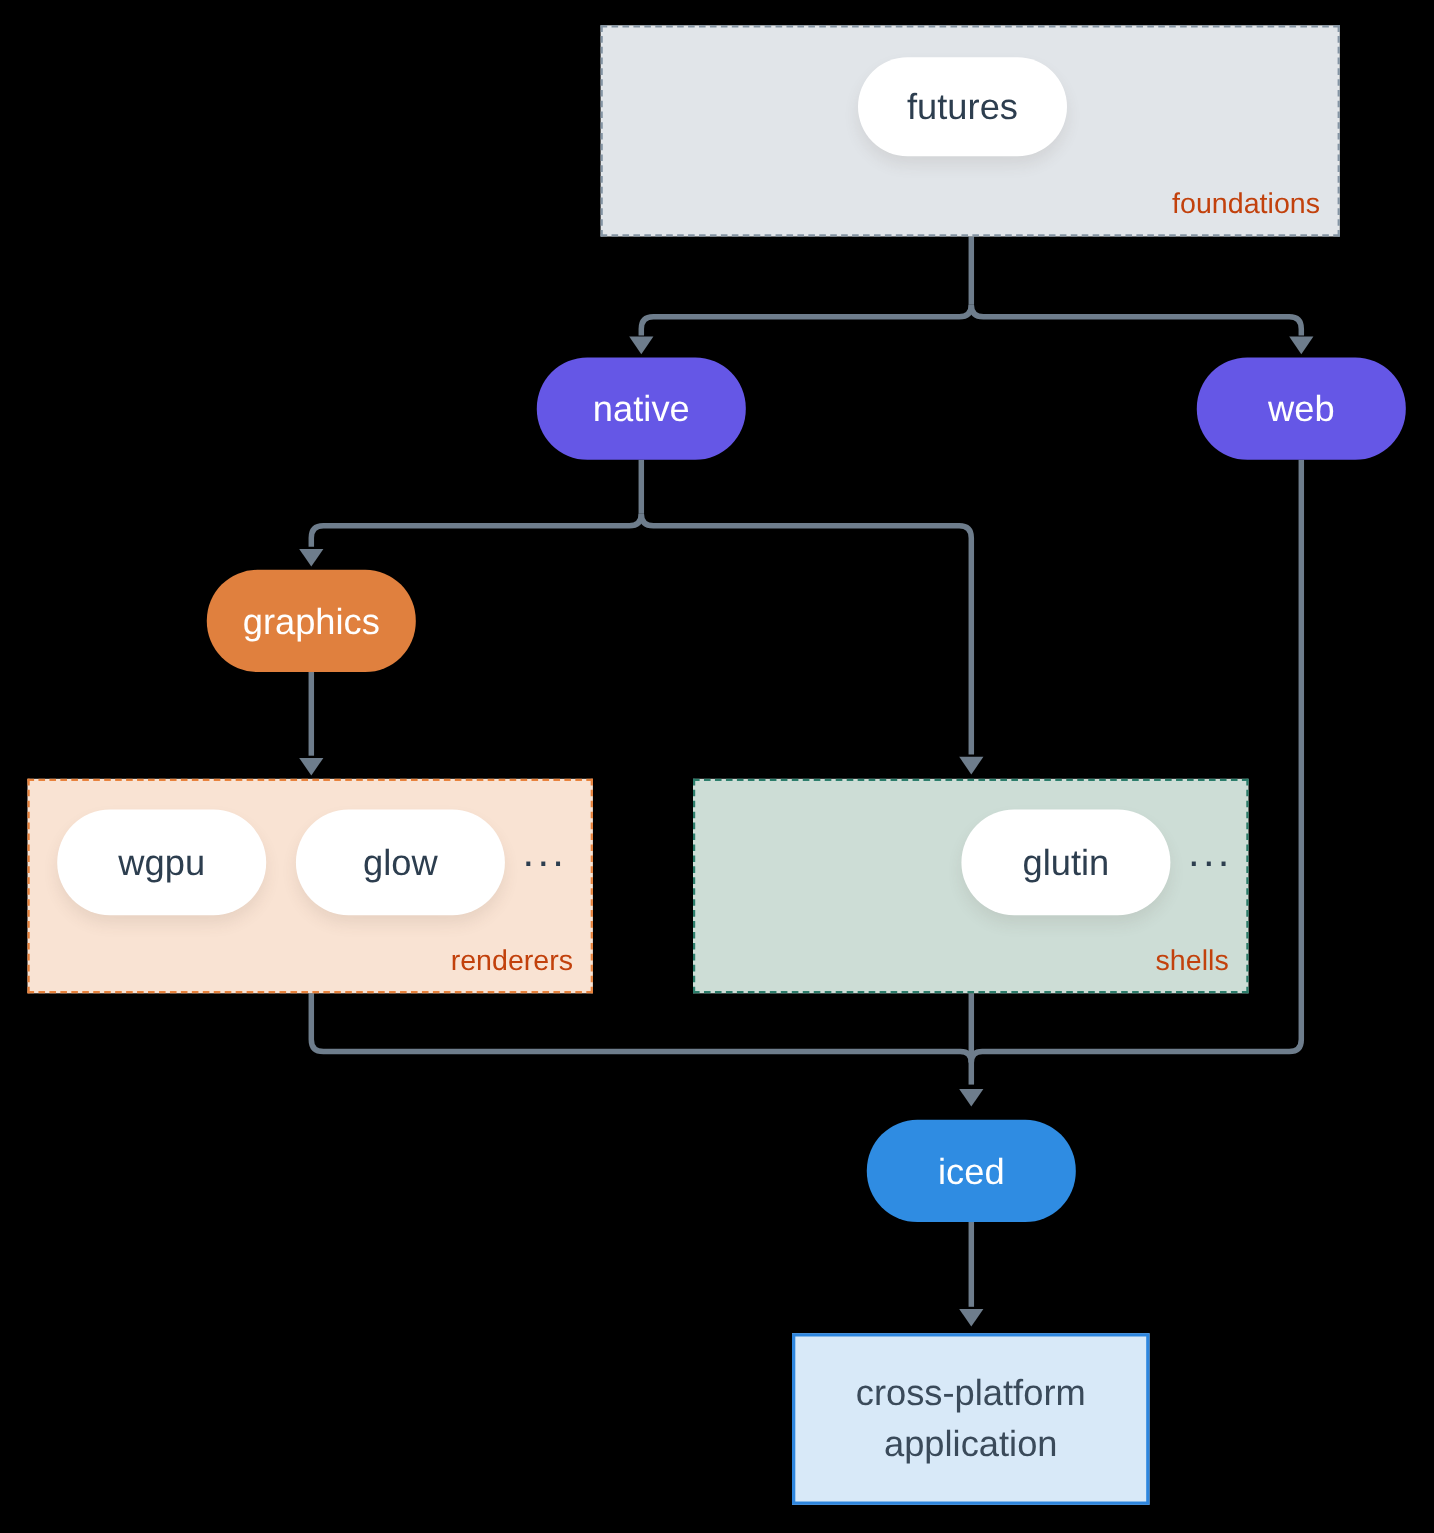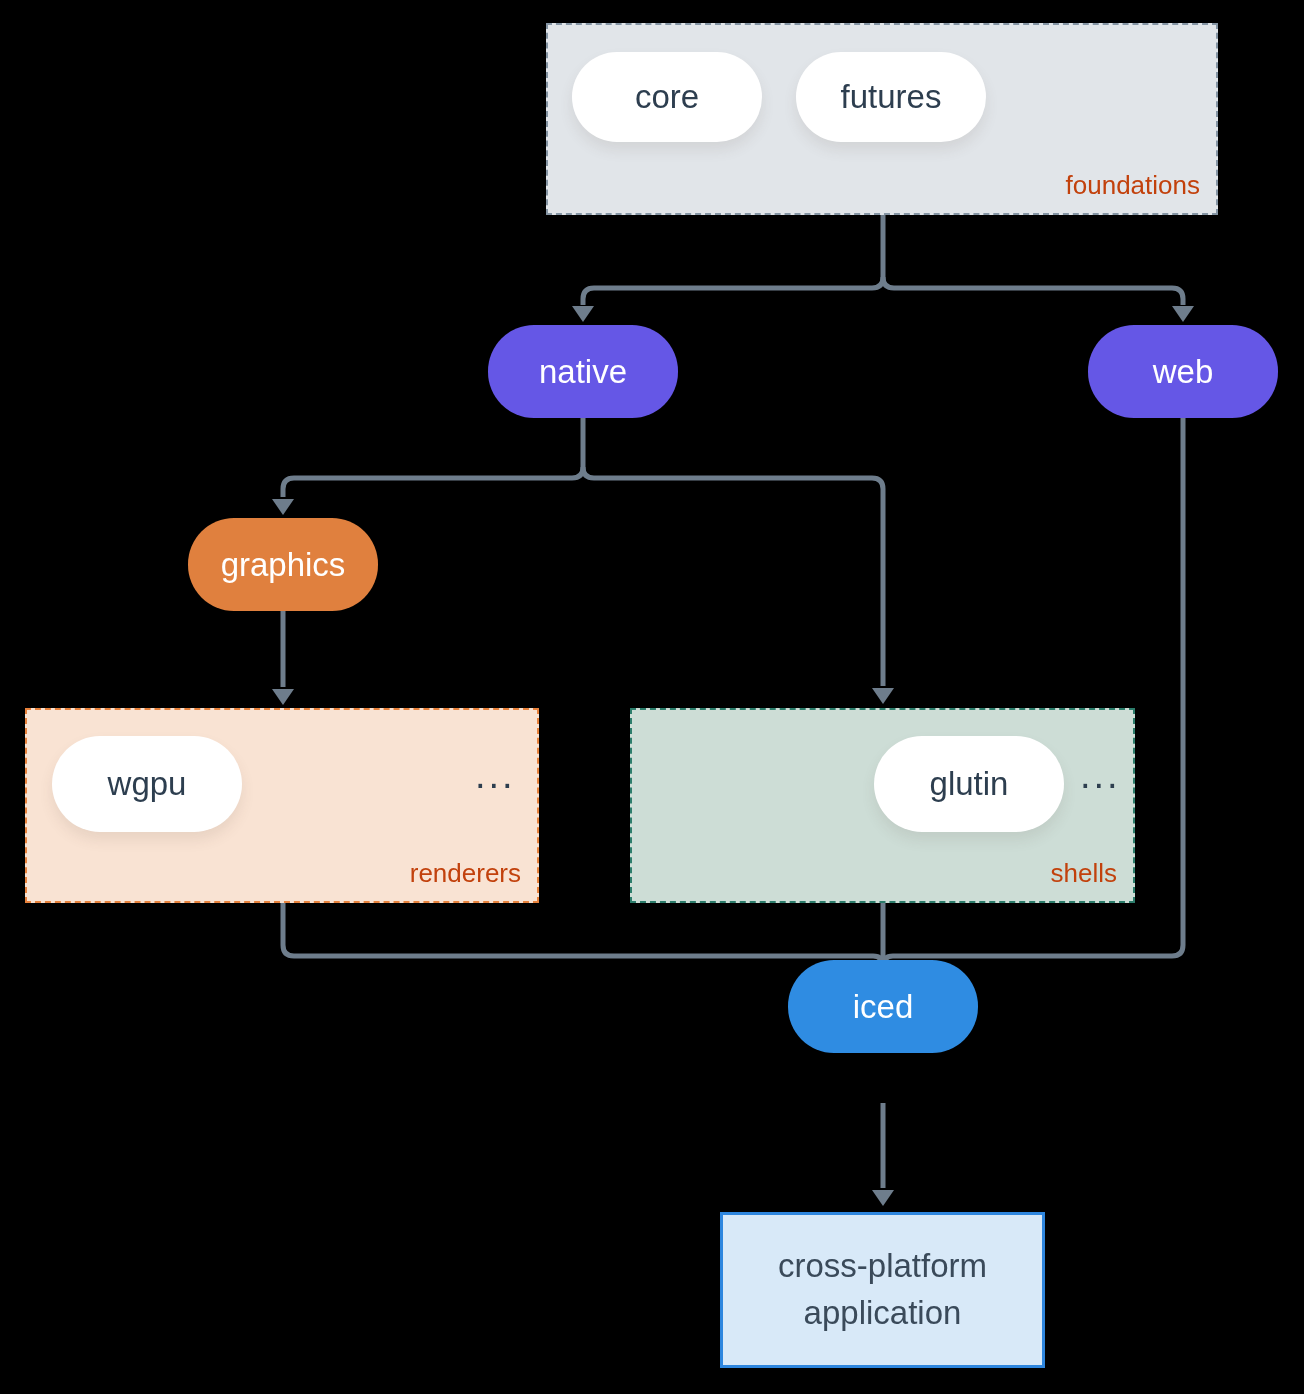--- a/index.html
+++ b/index.html
@@ -87,21 +87,21 @@
     border-radius: 46px;
     color: #ffffff;
     font-size: 33px;
     display: flex;
     align-items: center;
     justify-content: center;
   }
   .node-native   { left: 488px;  top: 325px;  background: #6557e6; }
   .node-web      { left: 1088px; top: 325px;  background: #6557e6; }
   .node-graphics { left: 188px;  top: 518px;  background: #e0803e; }
-  .node-iced     { left: 788px;  top: 960px; background: #2f8ce2; }
+  .node-iced     { left: 788px;  top: 1018px; background: #2f8ce2; }
   .app-box {
     position: absolute;
     left: 720px; top: 1212px;
     width: 325px; height: 156px;
     box-sizing: border-box;
     background: #d8e9f8;
     border: 3px solid #2e86de;
     color: #3a4a5a;
     font-size: 33px;
     line-height: 1.42;
@@ -137,32 +137,32 @@
     <path class="edge" d="M1183 418 L1183 945 Q1183 956 1172 956 L893 956 Q883 956 883 966"></path>
     <path class="edge" d="M283 903 L283 945 Q283 956 294 956 L873 956 Q883 956 883 966"></path>
     <path class="edge" d="M883 903 L883 986"></path>
     <polygon class="arrowhead" points="872,990 894,990 883,1006"></polygon>
 
     <path class="edge" d="M883 1103 L883 1188"></path>
     <polygon class="arrowhead" points="872,1190 894,1190 883,1206"></polygon>
   </svg>
 
   <div class="group group-foundations">
-    <div class="white-pill" style="left:24px;">core</div>
-    <div class="white-pill" style="left:248px;text-align:center;">futures</div>
+    <div class="white-pill" style="left:232px;text-align:center;">futures</div>
     <div class="group-label">foundations</div>
   </div>
 
   <div class="node-pill node-web">web</div>
   <div class="node-pill node-native">native</div>
 
   <div class="node-pill node-graphics">graphics</div>
 
   <div class="group group-renderers">
     <div class="white-pill" style="left:25px;">wgpu</div>
+    <div class="white-pill" style="left:242px;">glow</div>
     <div class="ellipsis" style="left:448px;">...</div>
     <div class="group-label">renderers</div>
   </div>
 
   <div class="group group-shells">
     <div class="white-pill" style="left:242px;">glutin</div>
     <div class="ellipsis" style="left:448px;">...</div>
     <div class="group-label">shells</div>
   </div>
 

